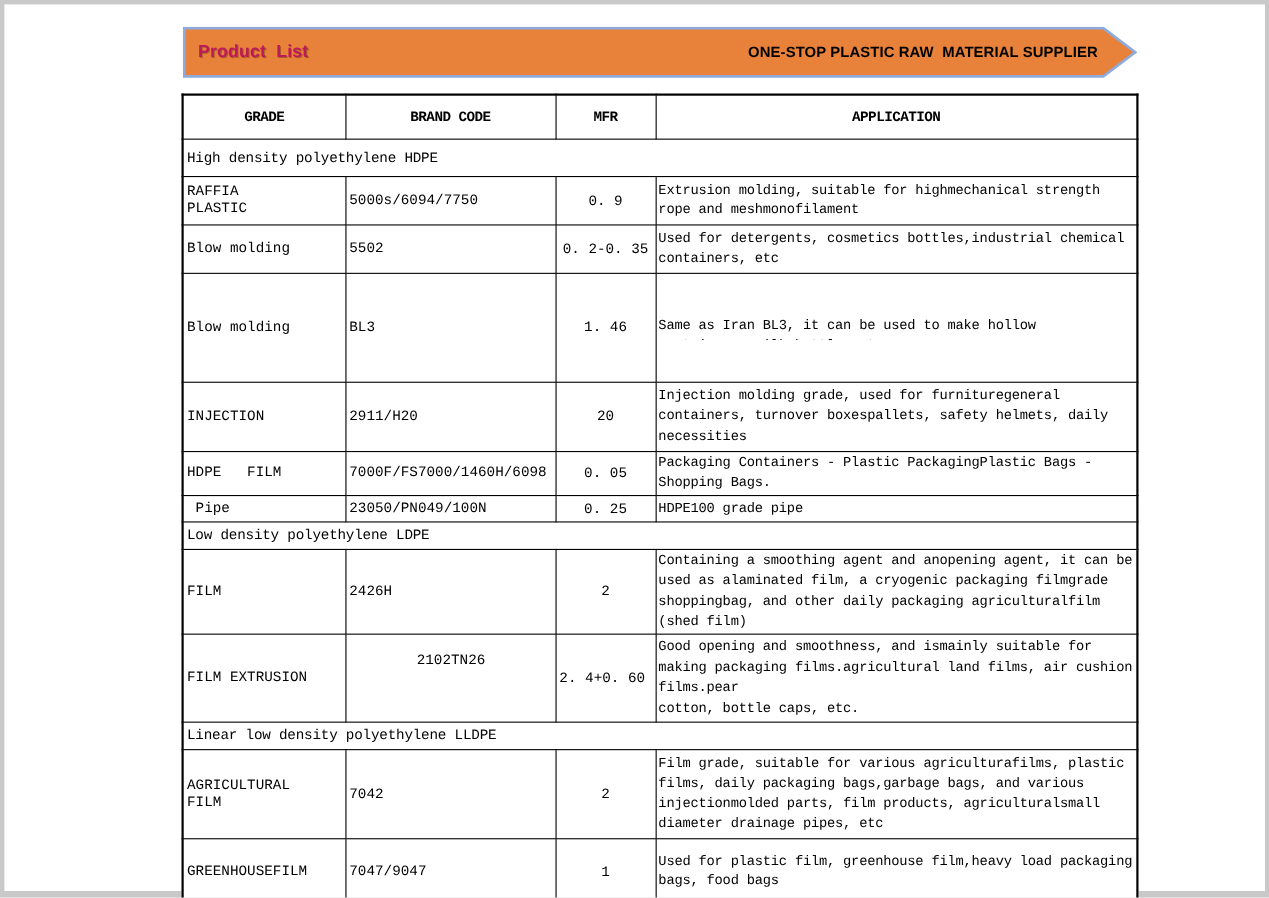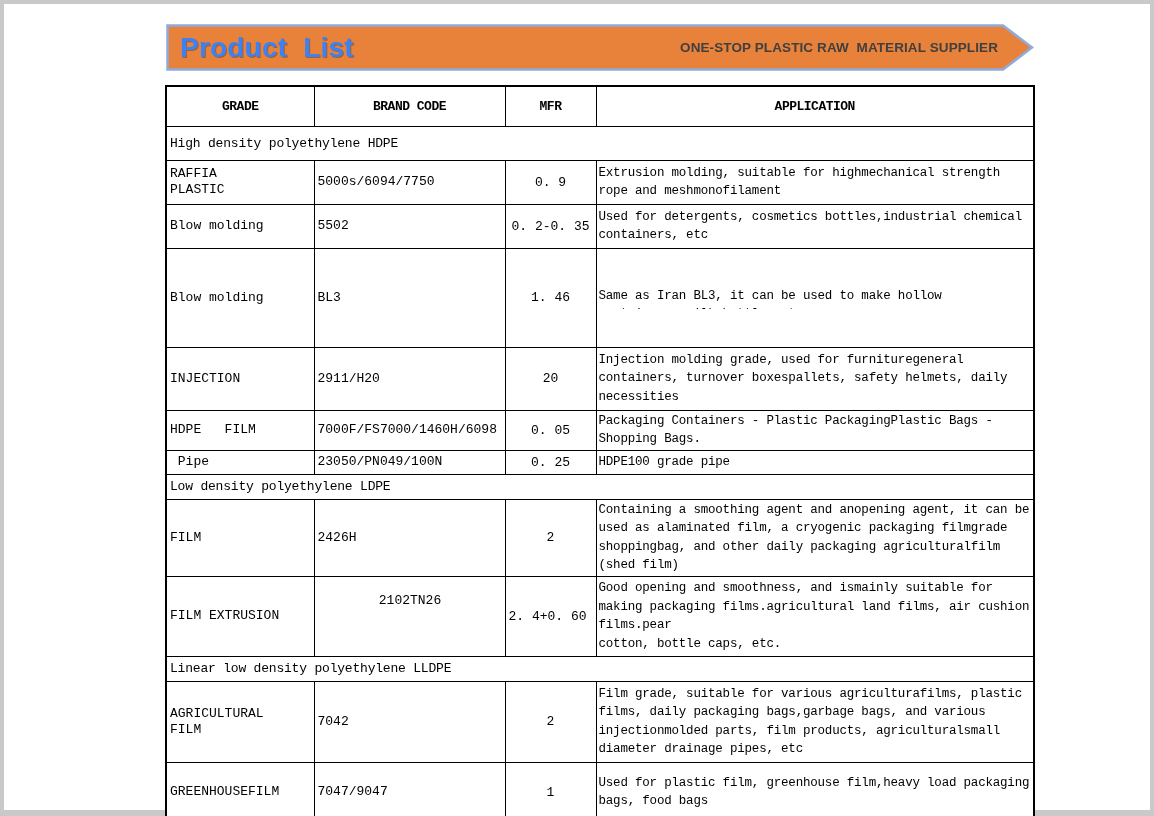--- a/index.html
+++ b/index.html
@@ -14,28 +14,28 @@
     background:#ffffff;
   }
   
   .banner{
     position:absolute;left:162px;top:20px;width:868px;height:47px;
   }
   .banner svg{position:absolute;left:0;top:0;}
   .banner-title{
     position:absolute;left:14px;top:8px;height:31px;line-height:31px;
     font-family:"Liberation Sans",sans-serif;
-    font-size:28px;font-weight:700;color:#3b82f6;
+    font-size:16px;font-weight:700;color:#be185d;
     white-space:pre;letter-spacing:.2px;
     text-shadow:1px 1px 0 rgba(90,50,10,.45);
   }
   .banner-tagline{
     position:absolute;right:36px;top:15px;height:18px;line-height:18px;
     font-family:"Liberation Sans",sans-serif;
-    font-size:13.5px;font-weight:600;color:#404040;
+    font-size:13.5px;font-weight:600;color:#000000;
     white-space:pre;letter-spacing:.1px;
   }
   
   .ptable{
     position:absolute;left:161px;top:81px;width:868px;
     border-collapse:collapse;table-layout:fixed;
     background:#fff;
   }
   .ptable col.c-grade{width:148px;}
   .ptable col.c-brand{width:191px;}

